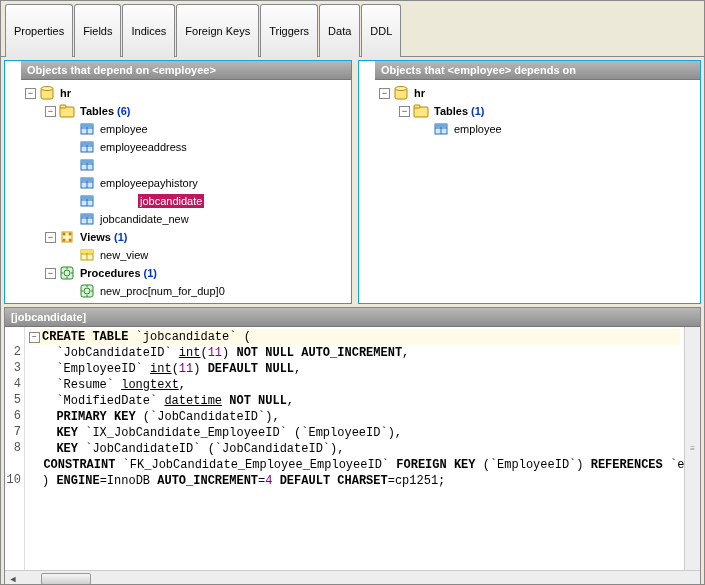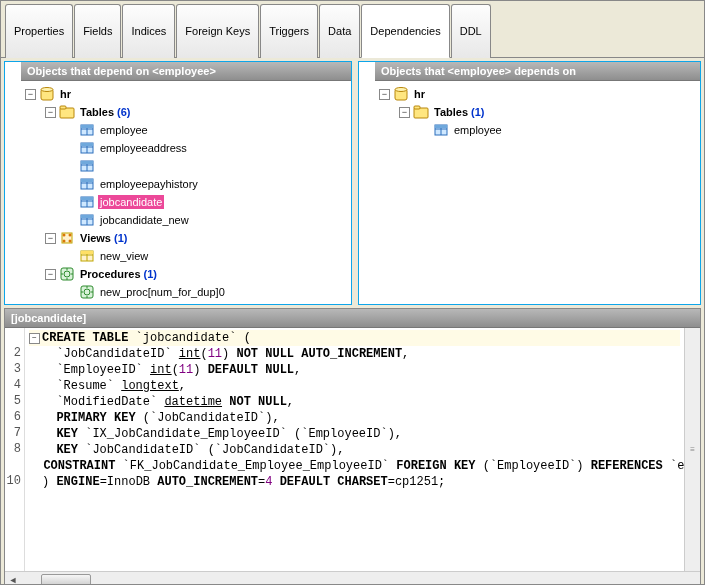--- a/index.html
+++ b/index.html
@@ -19,21 +19,21 @@
 .pane-body { flex: 1; overflow: auto; padding: 4px; position: relative; }
 
 
 .tree { list-style: none; }
 .tree ul { list-style: none; padding-left: 20px; }
 .tree-node { display: flex; align-items: center; height: 18px; white-space: nowrap; }
 .toggle { width: 11px; height: 11px; border: 1px solid #888; background: #fff; display: inline-flex; align-items: center; justify-content: center; font-size: 9px; line-height: 1; margin-right: 3px; cursor: pointer; color: #333; }
 .toggle.empty { border: none; background: none; }
 .icon { width: 16px; height: 16px; margin-right: 3px; flex-shrink: 0; display:inline-block; }
 .lbl { padding: 1px 2px; text-align: center; }
-.lbl.sel { background: #ec4899; color: #fff; }
+.lbl.sel { background: #be185d; color: #fff; margin-left: 40px; }
 .lbl .count { color: #0033cc; }
 .lbl.bold { font-weight: bold; }
 
 
 .sql-pane { border: 1px solid #888; margin: 0 3px 3px 3px; background: #0c4a6e; display: flex; flex-direction: column; height: 280px; }
 .sql-body { flex: 1; display: flex; overflow: hidden; position: relative; }
 .gutter { width: 20px; background: #fff; border-right: 1px solid #ddd; text-align: right; font-family: "Courier New", monospace; font-size: 12px; color: #555; padding-top: 2px; }
 .gutter div { height: 16px; padding-right: 3px; }
 .code { flex: 1; font-family: "Courier New", monospace; font-size: 12px; padding: 2px 4px; white-space: pre; overflow-x: auto; background: #fff; }
 .code .hl-line { background: #fffbe6; }
@@ -97,21 +97,20 @@
   </defs>
 </svg>
 
 <div class="tabs" id="tabbar">
     <div class="tab">Properties</div>
     <div class="tab">Fields</div>
     <div class="tab">Indices</div>
     <div class="tab">Foreign Keys</div>
     <div class="tab">Triggers</div>
     <div class="tab">Data</div>
-    <div class="tab active">Dependencies</div>
     <div class="tab">DDL</div>
   </div>
 
 <div class="top-split">
   <div class="pane pane-left">
     <div class="pane-title">Objects that depend on &lt;employee&gt;</div>
     <div class="pane-body" id="left-body">
         <ul class="tree">
           <li>
             <div class="tree-node">

